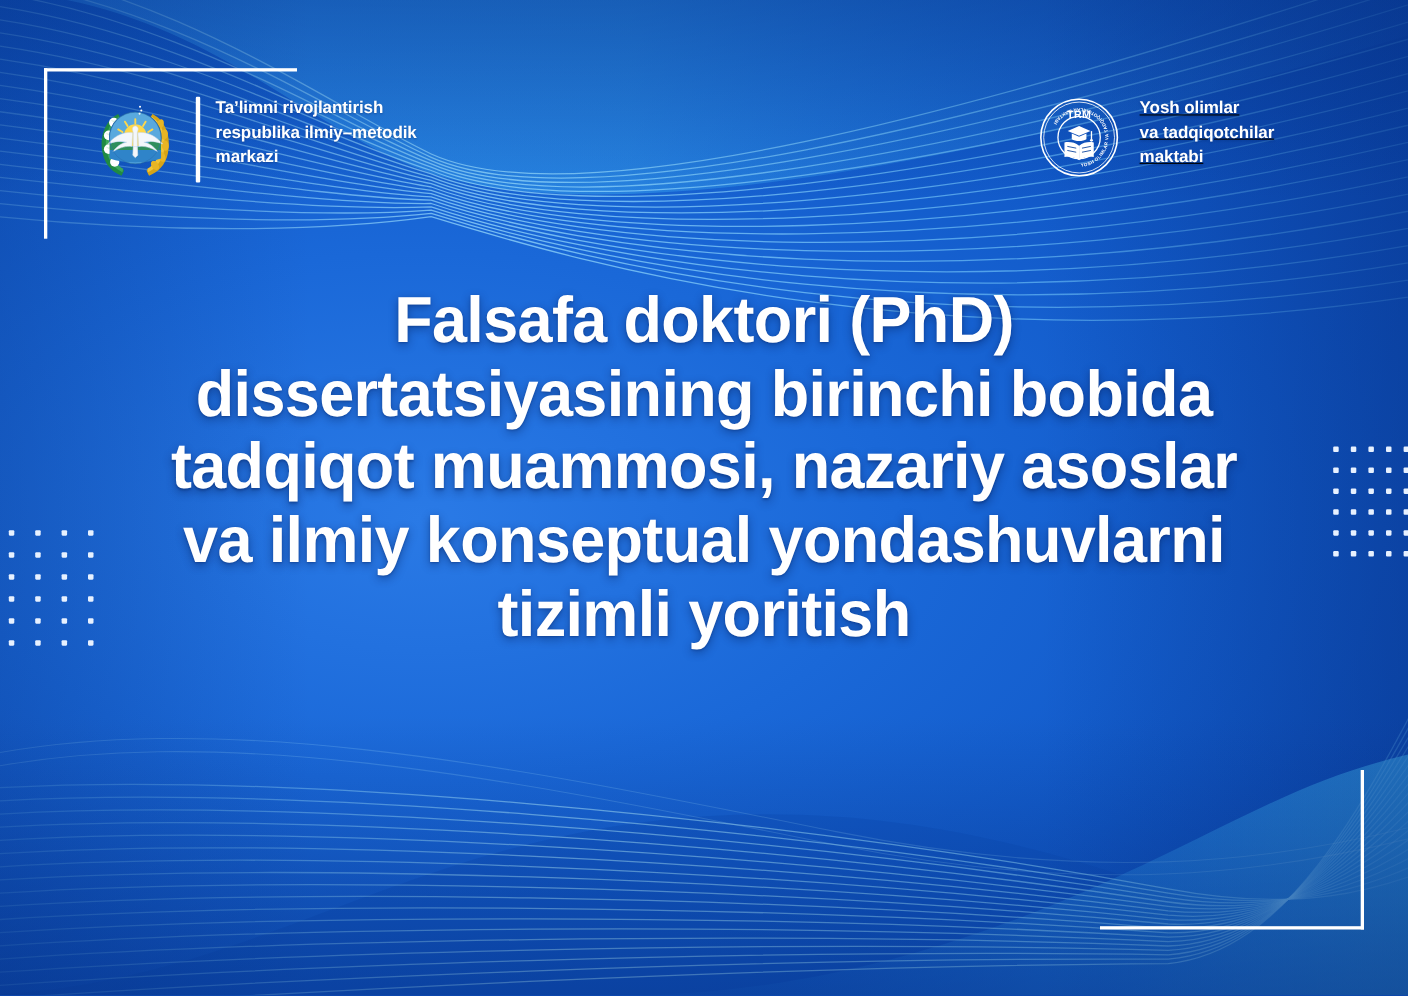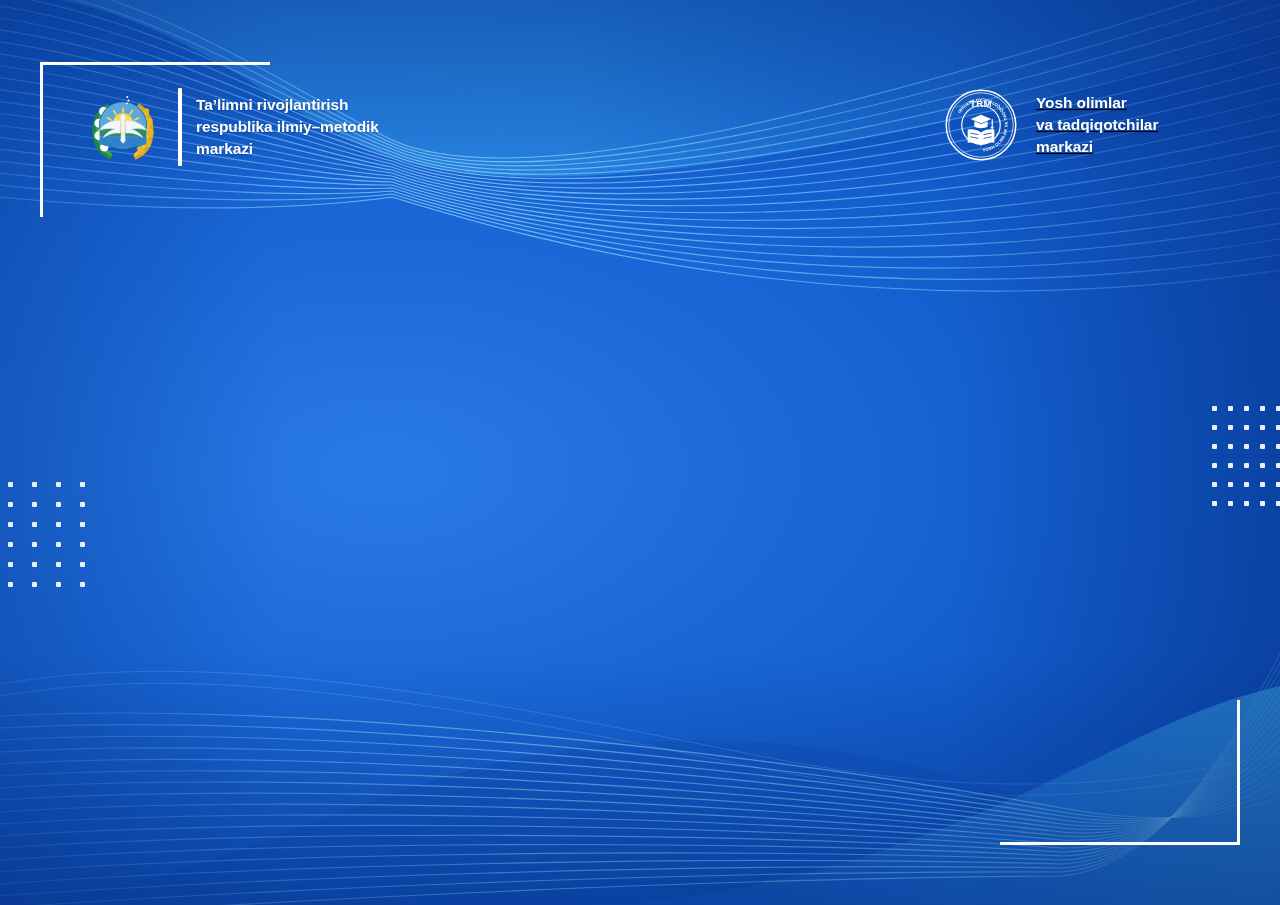--- a/index.html
+++ b/index.html
@@ -57,21 +57,20 @@
     background: #e7f1ff;
     border-radius: 1px;
   }
   .dots-left  { left: 8px;    top: 482px; width: 80px;  height: 120px; }
   .dots-right { left: 1212px; top: 406px; width: 80px;  height: 120px; }
 
   
   .logo-lockup {
     position: absolute;
     display: flex;
-    align-items: center;
   }
   .lockup-left  { left: 84px;  top: 88px; }
   .lockup-right { left: 944px; top: 88px; text-decoration: underline; }
 
   .emblem { flex: 0 0 auto; }
   .divider-bar {
     width: 4px;
     background: #ffffff;
     margin: 0 14px 0 16px;
     border-radius: 1px;
@@ -367,17 +366,24 @@
       <g stroke="#2356a8" stroke-width="1.2" stroke-linecap="round">
         <line x1="36" y1="61" x2="46" y2="63"></line>
         <line x1="36" y1="66" x2="46" y2="68"></line>
         <line x1="54" y1="63" x2="64" y2="61"></line>
         <line x1="54" y1="68" x2="64" y2="66"></line>
       </g>
     </svg>
 
     <div class="lockup-text">Yosh olimlar
 va tadqiqotchilar
-markazi</div>
-  </div>
-
+maktabi</div>
+  </div>
+
+  <div class="title-wrap">
+    <h1 class="title">Falsafa doktori (PhD)
+dissertatsiyasining birinchi bobida
+tadqiqot muammosi, nazariy asoslar
+va ilmiy konseptual yondashuvlarni
+tizimli yoritish</h1>
+  </div>
 
 </div>
 
 </body></html>

